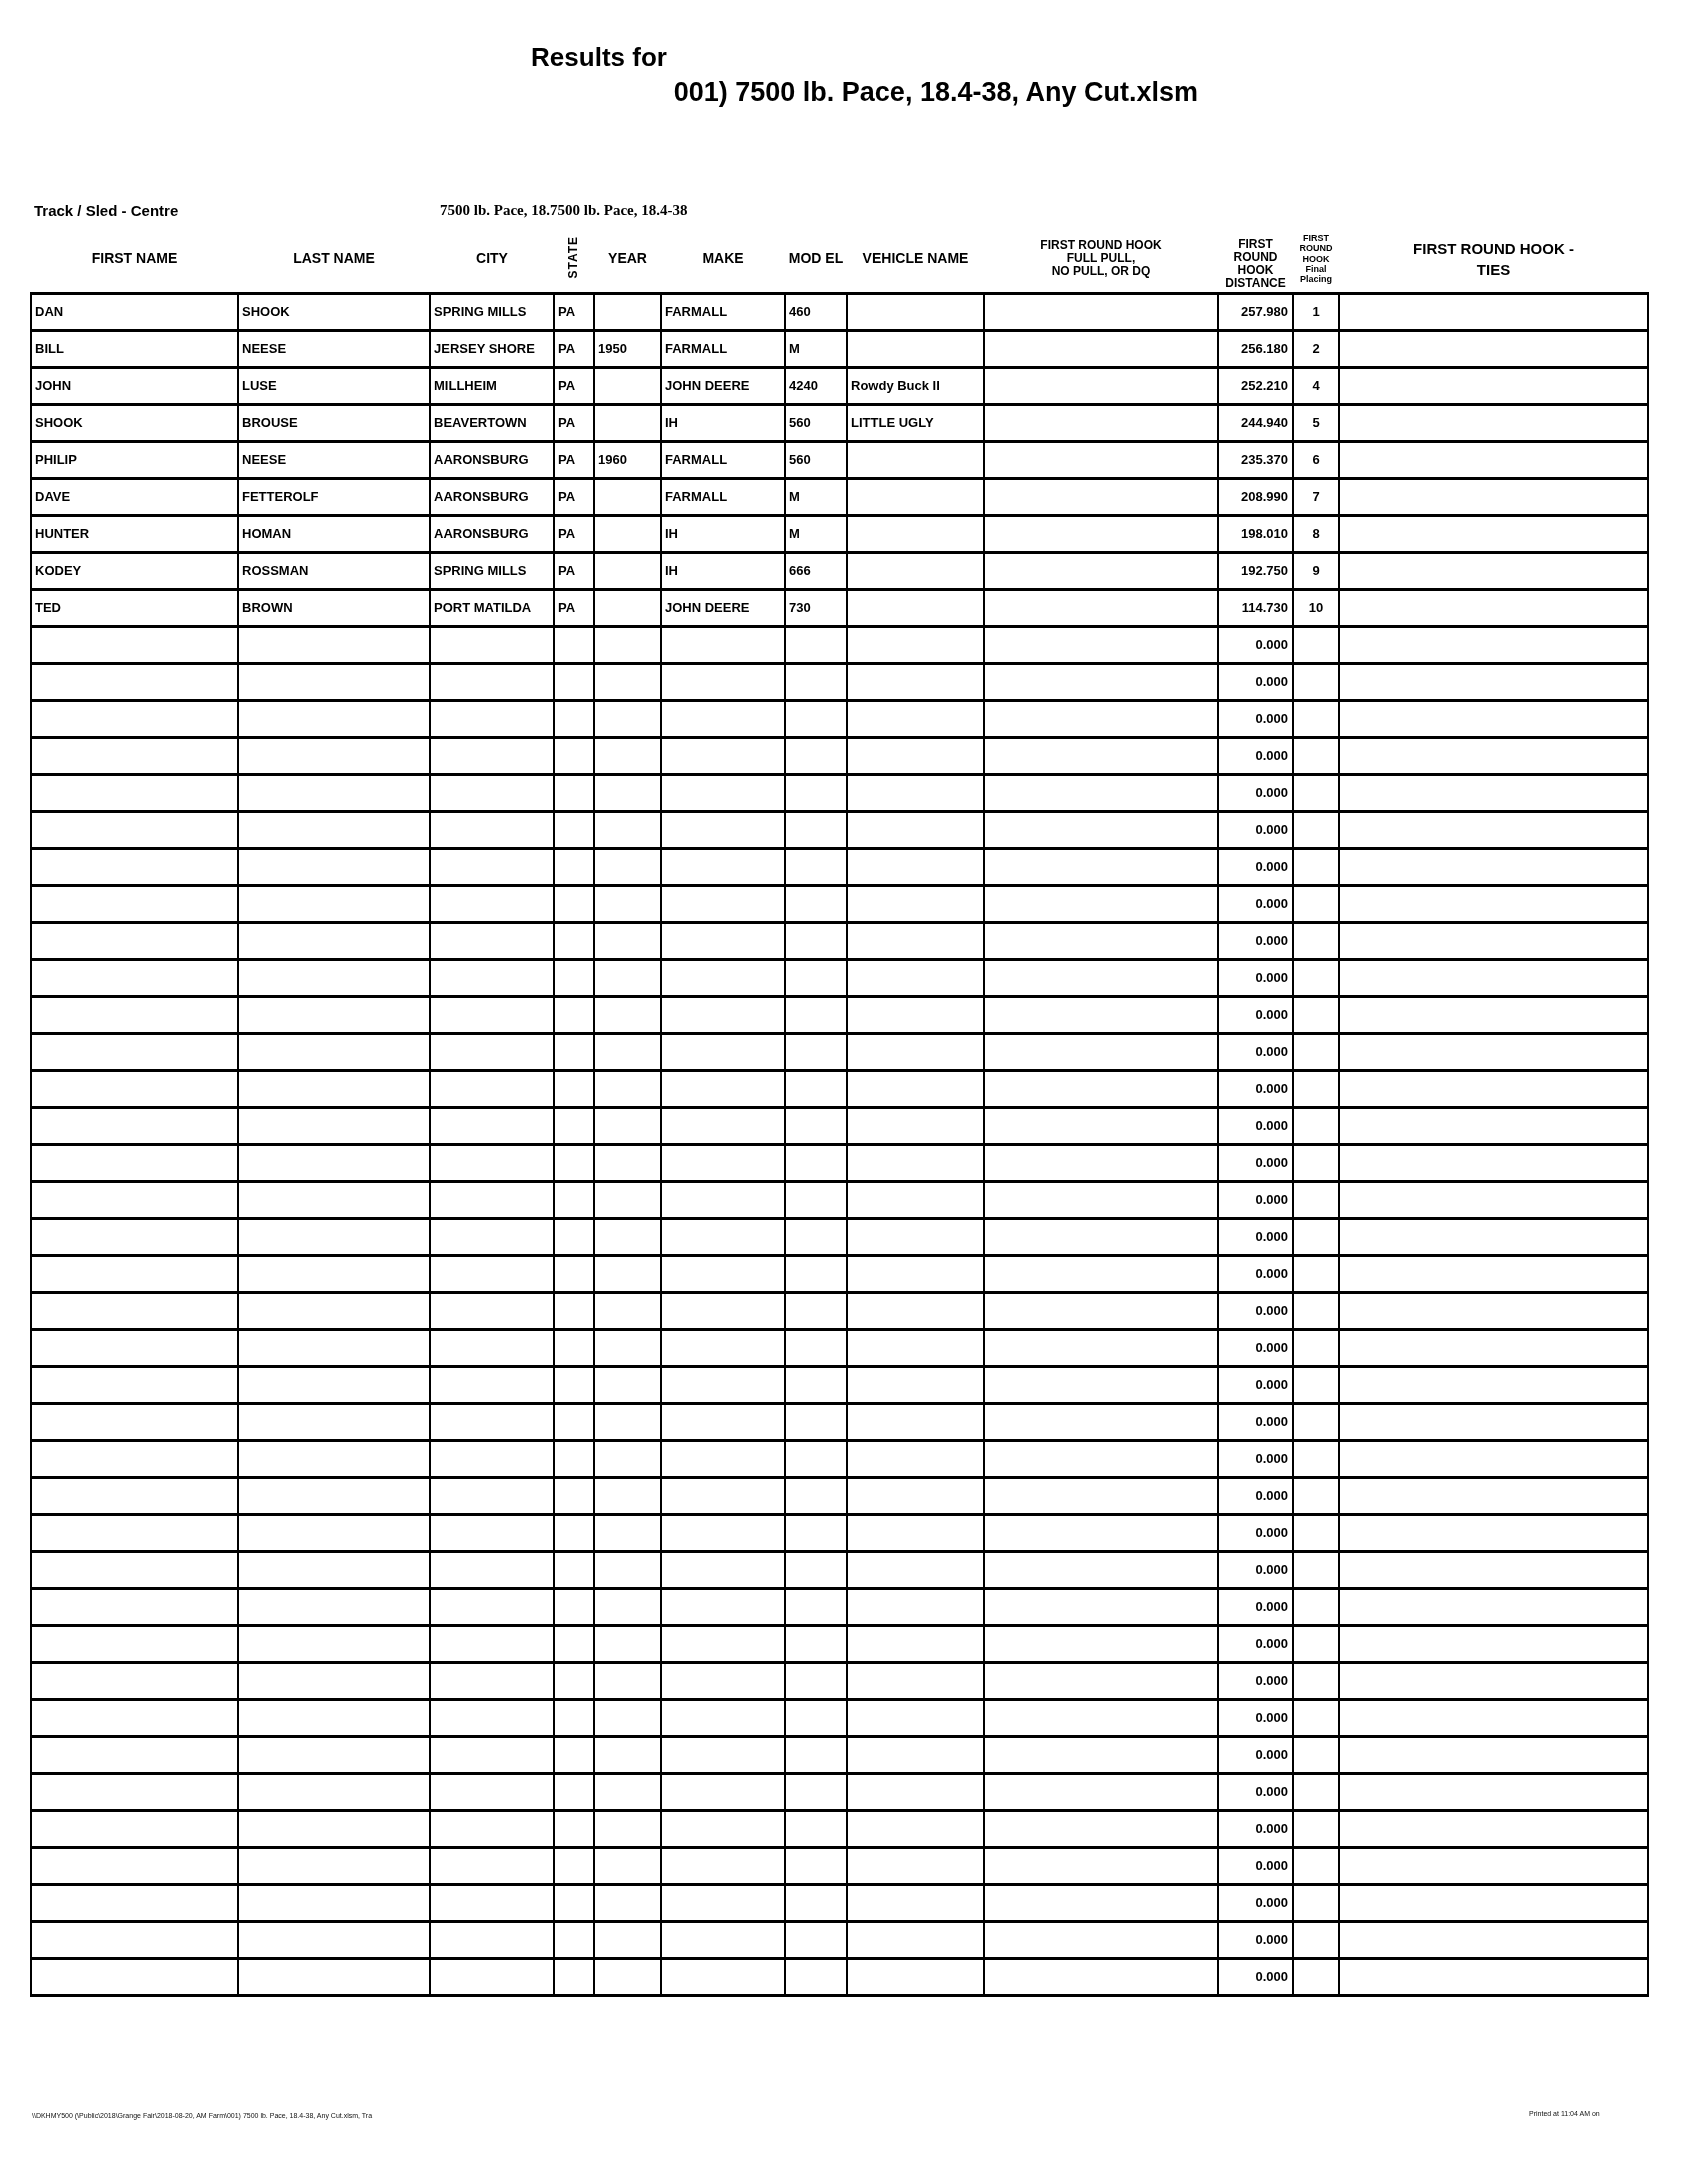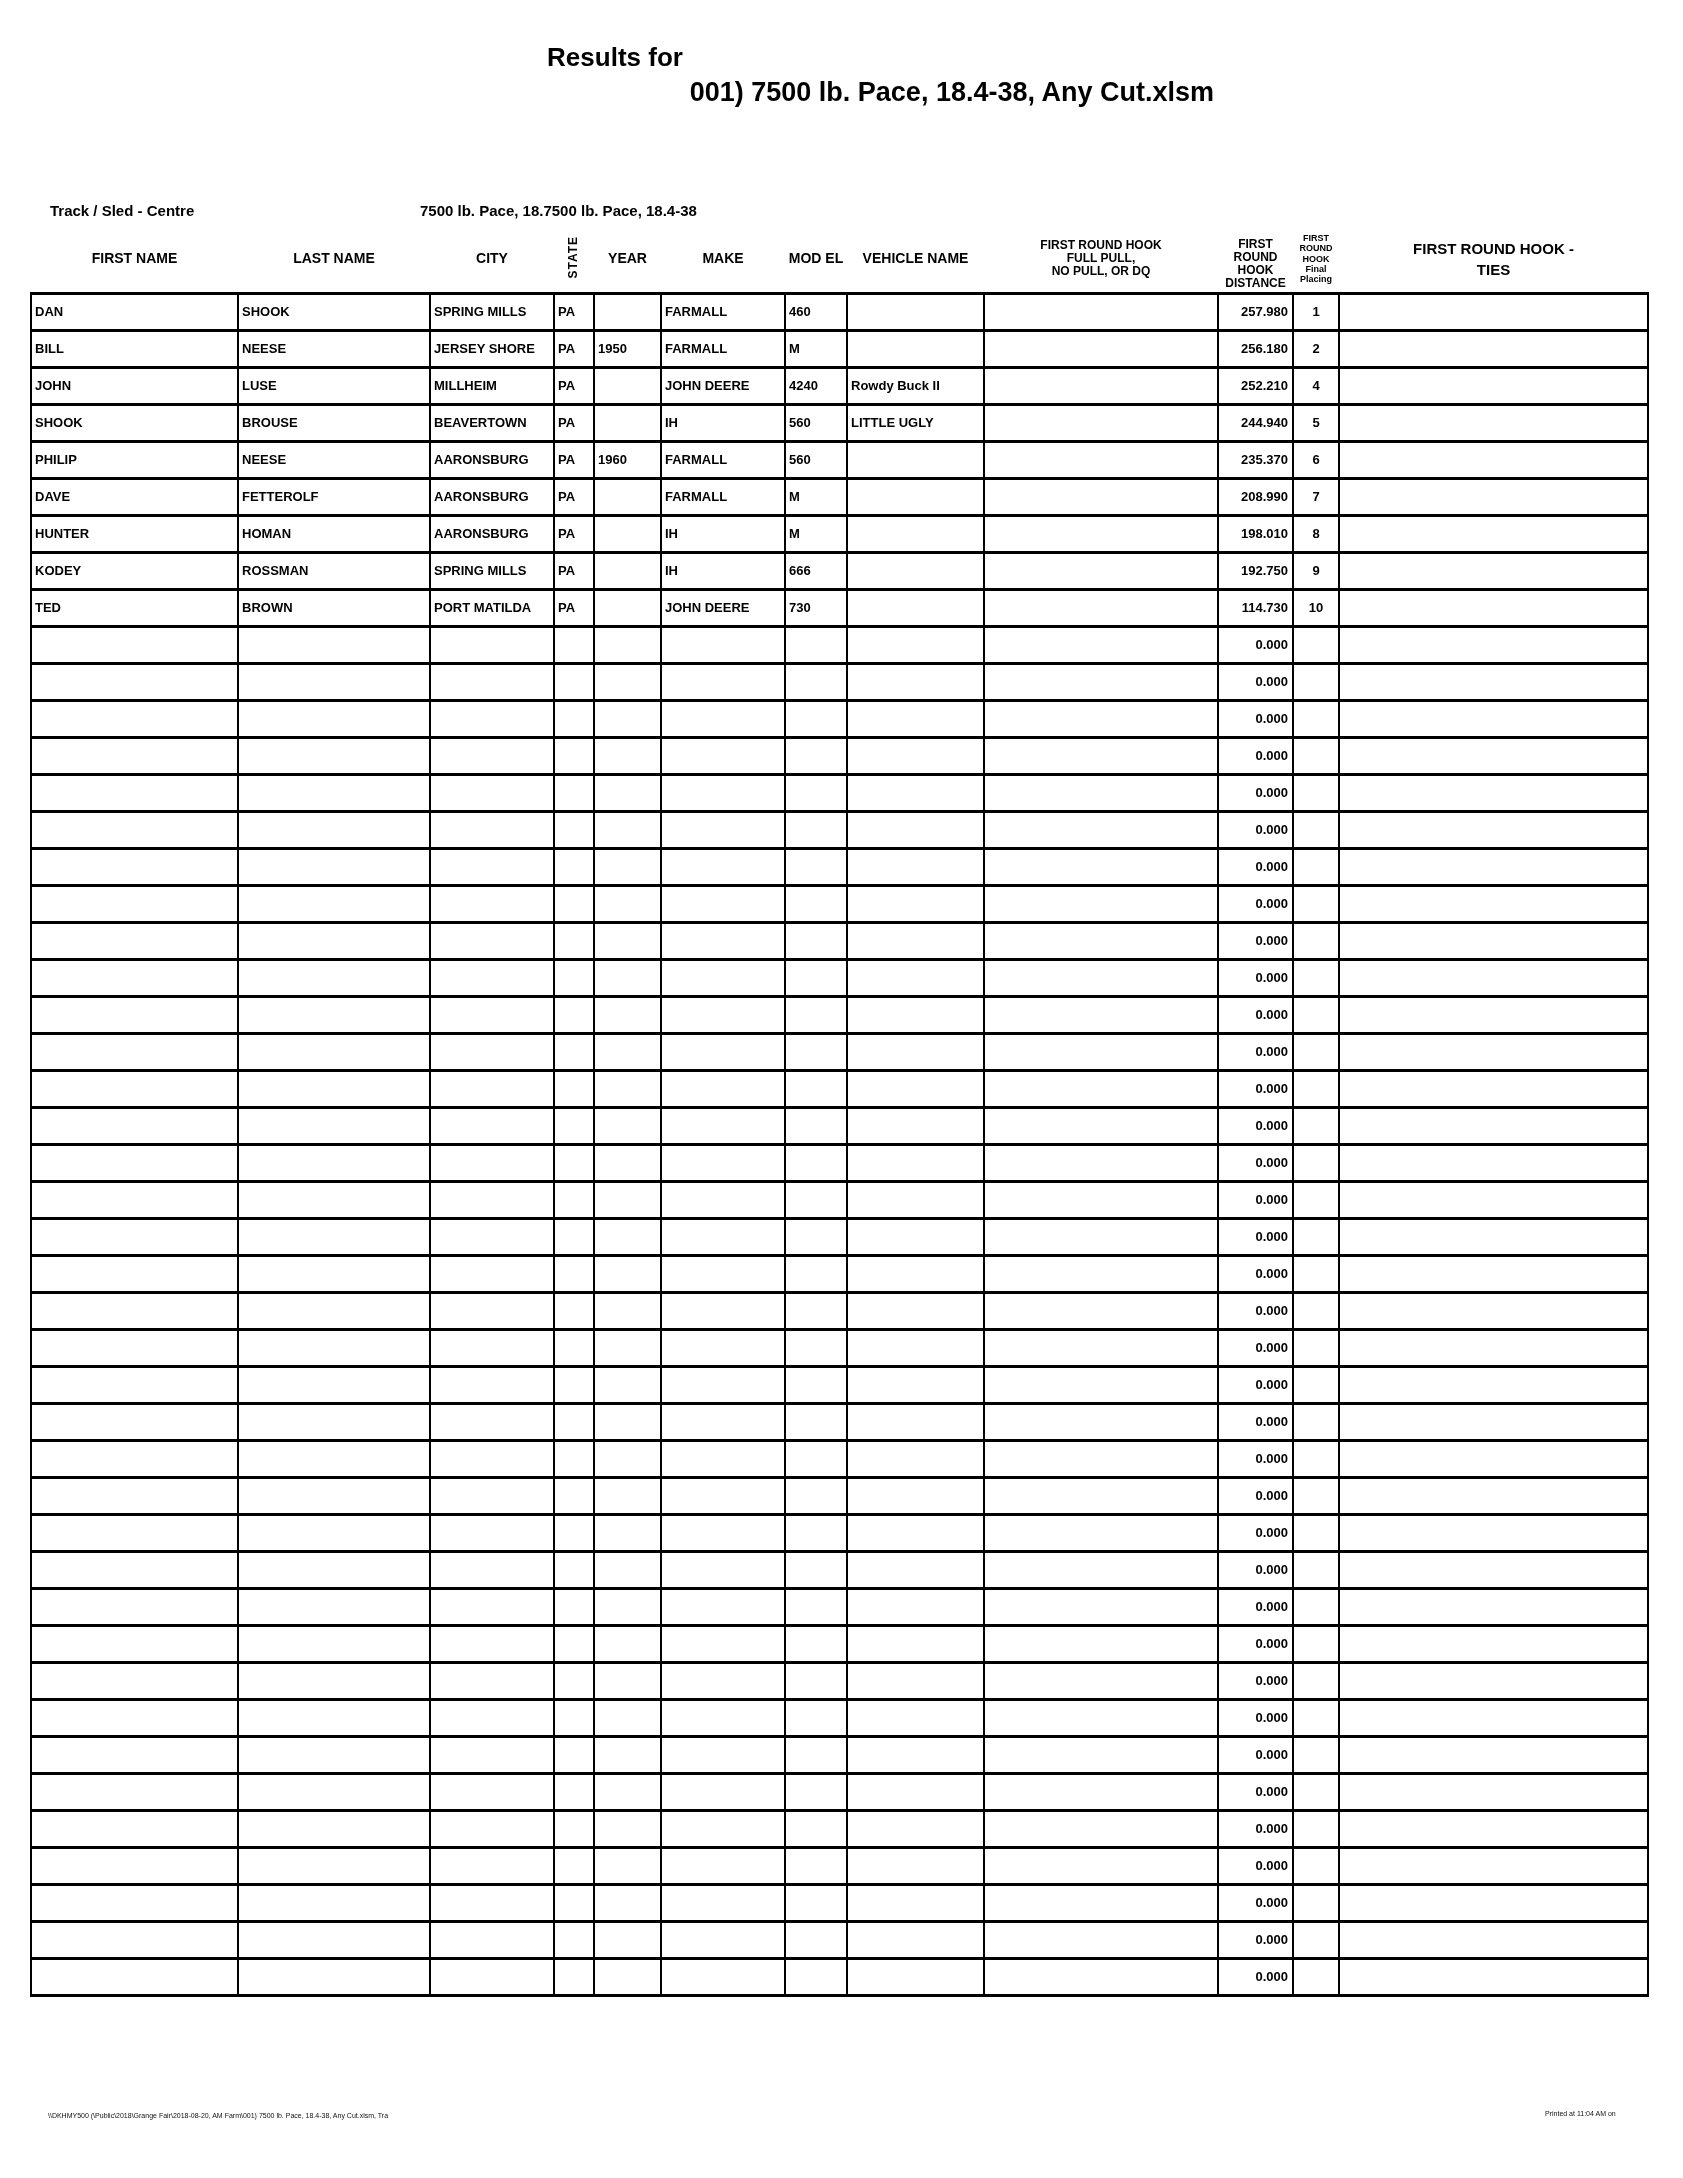--- a/index.html
+++ b/index.html
@@ -1,25 +1,25 @@
 <!DOCTYPE html>
 <html><head>
 <meta charset="utf-8">
 <style>
   html,body{margin:0;padding:0;}
   body{
     width:1683px;height:2178px;position:relative;background:#ffffff;
     font-family:"Liberation Sans", sans-serif;color:#000;
     -webkit-font-smoothing:antialiased;
   }
-  .abs{position:absolute;padding-left:16px;}
+  .abs{position:absolute;}
   .title-line1{top:42px;left:0;width:1198px;text-align:center;font-size:26px;font-weight:bold;}
   .title-line2{top:77px;left:0;width:1198px;text-align:right;font-size:27px;font-weight:bold;}
   .meta-track{top:202px;left:34px;font-size:15px;font-weight:bold;white-space:nowrap;}
-  .meta-class{top:202px;left:404px;width:404px;overflow:hidden;white-space:nowrap;font-size:15px;font-weight:bold;}
+  .meta-class{top:202px;left:440px;width:404px;overflow:hidden;white-space:nowrap;font-size:15px;font-weight:bold;font-family:Liberation Serif, serif;}
   .results-table{
     position:absolute;left:30px;top:226px;width:1616px;
     border-collapse:collapse;table-layout:fixed;
   }
   .results-table thead tr{height:67px;}
   .results-table th{
     border:none;border-bottom:3px solid #000;
     font-weight:bold;vertical-align:middle;text-align:center;
     font-size:14px;line-height:1.1;padding:0 2px;
   }

